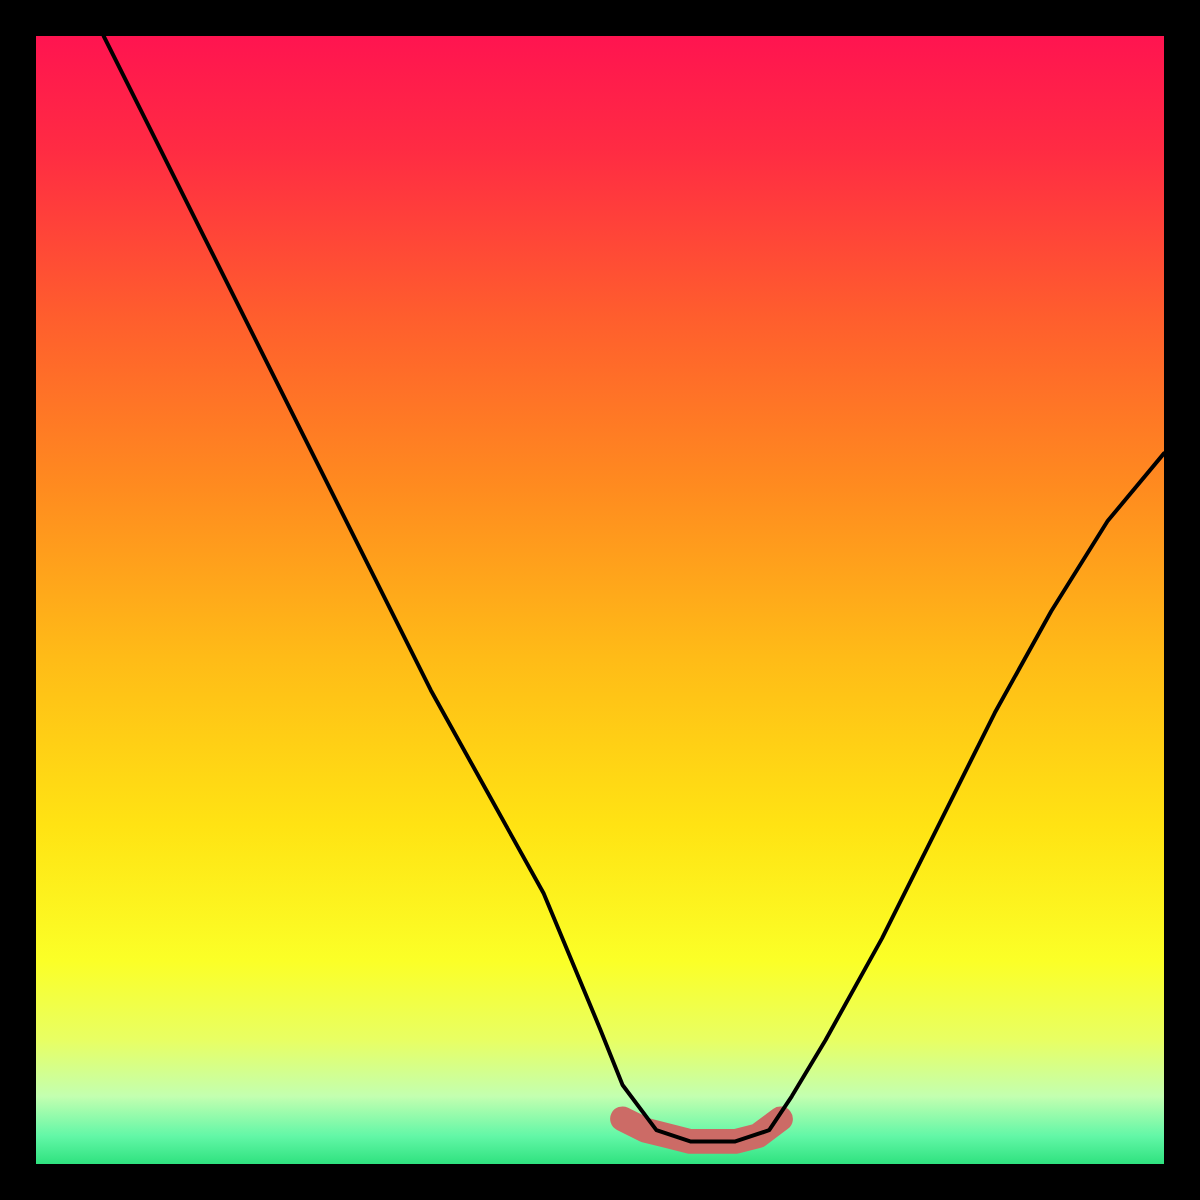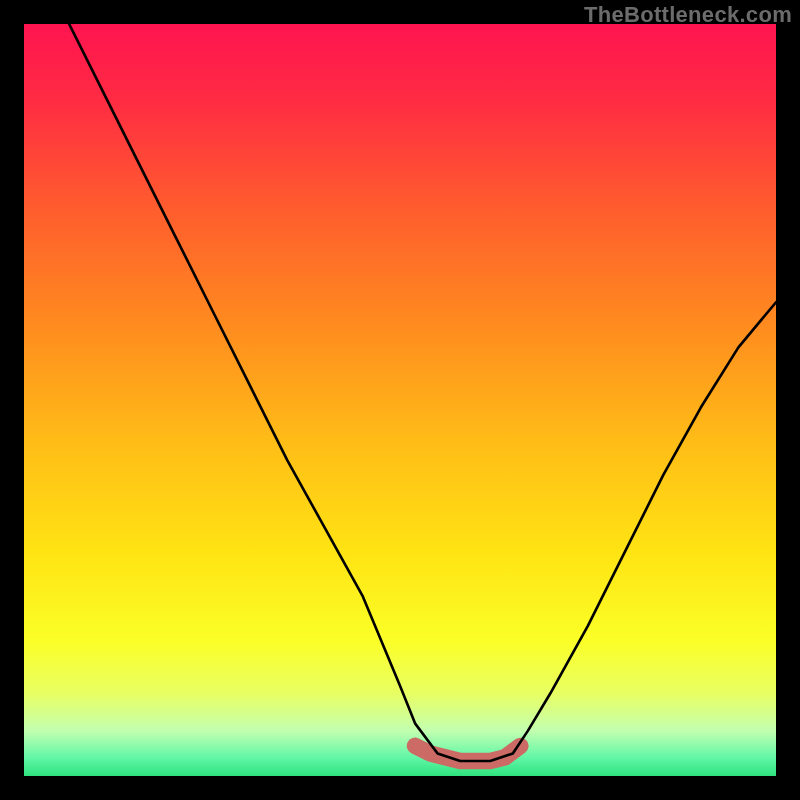--- a/index.html
+++ b/index.html
@@ -40,21 +40,20 @@
     font-size: 22px;
     font-weight: 600;
     color: #6c6c6c;
     letter-spacing: 0.3px;
   }
 </style>
 </head>
 <body>
 
 <div class="frame">
-  <div class="watermark">TheBottleneck.com</div>
 
   <div class="plot">
     <svg class="gradient" viewBox="0 0 100 100" preserveAspectRatio="none">
       <defs>
         <linearGradient id="bg" x1="0" y1="0" x2="0" y2="1">
             <stop offset="0%" stop-color="#ff1450"></stop>
             <stop offset="10%" stop-color="#ff2b43"></stop>
             <stop offset="25%" stop-color="#ff5e2d"></stop>
             <stop offset="40%" stop-color="#ff8b1f"></stop>
             <stop offset="55.00000000000001%" stop-color="#ffbb17"></stop>

